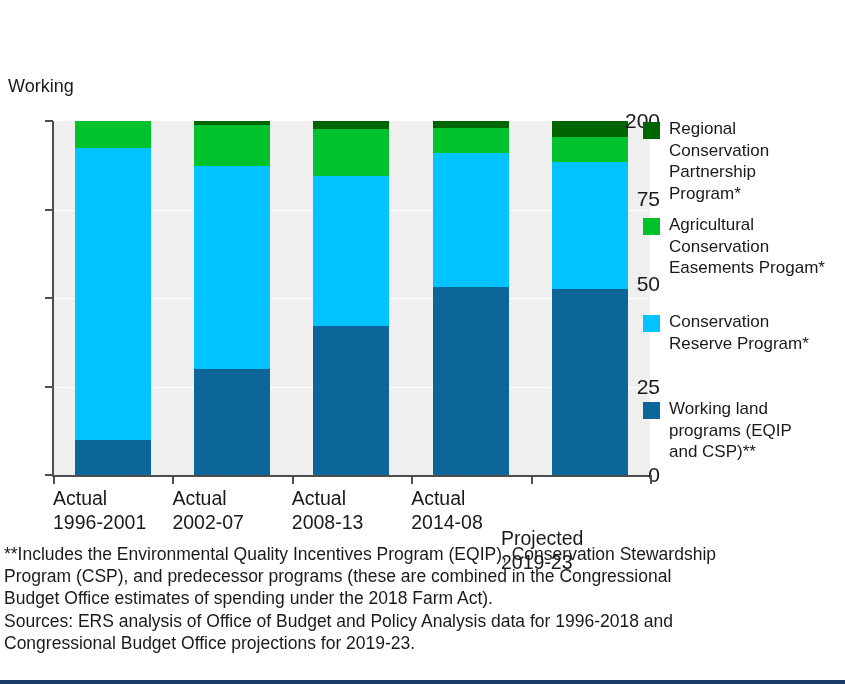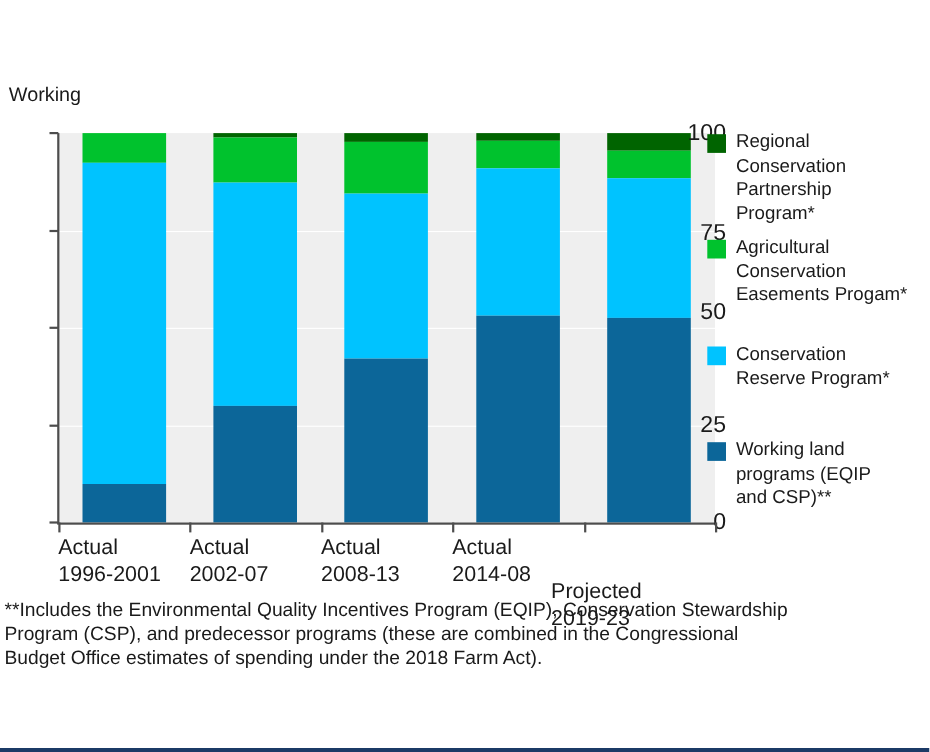--- a/index.html
+++ b/index.html
@@ -244,23 +244,23 @@
       </div>
     <div id="yaxis-line"></div>
     <div id="xaxis-line"></div>
   <div class="ytick" style="top: 369px;"></div>
       <div class="ytick-label" style="top: 359px;">0</div>
       <div class="ytick" style="top: 280.5px;"></div>
       <div class="ytick-label" style="top: 270.5px;">25</div>
       <div class="ytick" style="top: 192px;"></div>
       <div class="ytick-label" style="top: 168px;">50</div>
       <div class="ytick" style="top: 103.5px;"></div>
-      <div class="ytick-label" style="top: 96px; text-align: right;">75</div>
+      <div class="ytick-label" style="top: 83px; text-align: right;">75</div>
       <div class="ytick" style="top: 15px;"></div>
-      <div class="ytick-label" style="top: 5px;">100</div>
+      <div class="ytick-label" style="top: 5px;">200</div>
       <div class="xtick" style="left: 53px;"></div>
       <div class="xlabel" style="left: 53px; width: 119.4px;">Actual
 1996-2001</div>
       <div class="xtick" style="left: 172.4px;"></div>
       <div class="xlabel" style="left: 172.4px; width: 119.4px;">Actual
 2002-07</div>
       <div class="xtick" style="left: 291.8px;"></div>
       <div class="xlabel" style="left: 291.8px; width: 119.4px;">Actual
 2008-13</div>
       <div class="xtick" style="left: 411.2px;"></div>
@@ -296,16 +296,18 @@
         <span class="legend-text">Working land
 programs (EQIP
 and CSP)**</span>
       </div>
     </div>
 
   <div id="notes">
     <div class="note-line">**Includes the Environmental Quality Incentives Program (EQIP), Conservation Stewardship
 Program (CSP), and predecessor programs (these are combined in the Congressional
 Budget Office estimates of spending under the 2018 Farm Act).</div>
+    <div class="note-line">Sources: ERS analysis of Office of Budget and Policy Analysis data for 1996-2018 and
+Congressional Budget Office projections for 2019-23.</div>
   </div>
 
   <div id="bottom-rule"></div>
 </div>
 
 </body></html>

